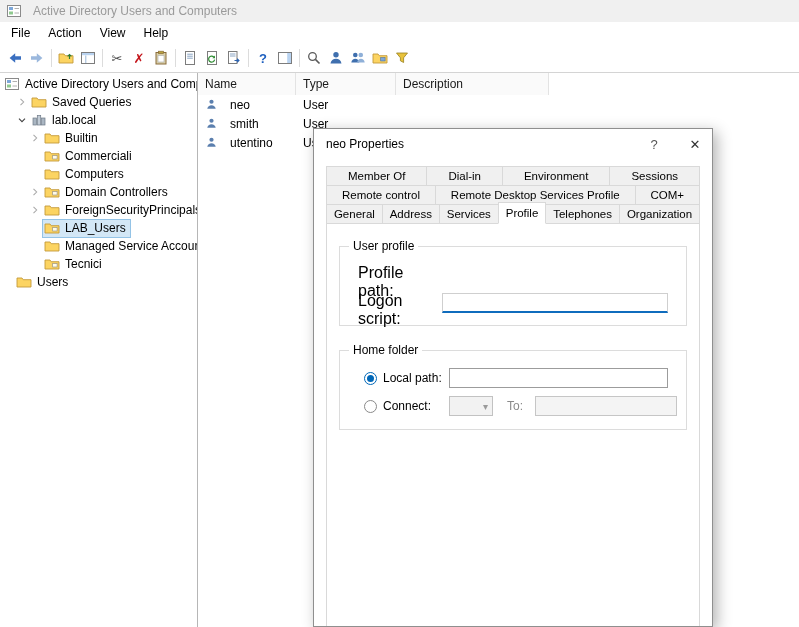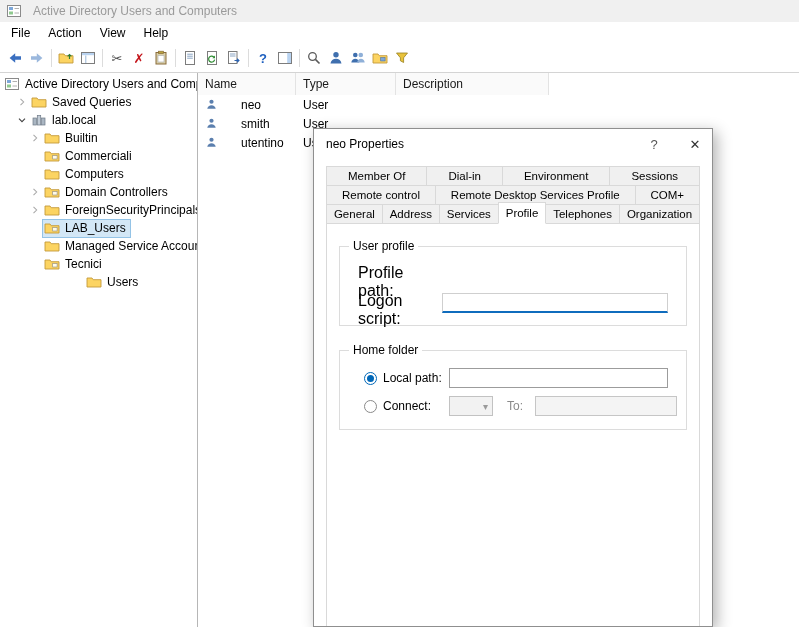--- a/index.html
+++ b/index.html
@@ -28,21 +28,21 @@
   .titem { display:inline-flex; align-items:center; padding:1px 4px 1px 1px; border:1px solid transparent; }
   .titem.selected { background:#d3e7f6; border:1px solid #94c3e6; }
   .ticon { width:17px; height:15px; flex:none; display:inline-flex; align-items:center; margin-right:4px; }
   .tlabel { font-size:12px; }
   .list { flex:1; position:relative; overflow:hidden; }
   .list-header { display:flex; height:22px; align-items:center; }
   .hcol { height:100%; display:flex; align-items:center; padding-left:7px; border-right:1px solid #e3e3e3;
     background:#fafafa; color:#1a1a1a; flex:none; overflow:hidden; white-space:nowrap; }
   .hfill { flex:1; height:100%; }
   .lrow { display:flex; height:19px; align-items:center; }
-  .lcell { padding-left:7px; flex:none; overflow:hidden; white-space:nowrap; display:flex; align-items:center; gap:22px; }
+  .lcell { padding-left:7px; flex:none; overflow:hidden; white-space:nowrap; display:flex; align-items:center; gap:11px; }
   .licon { width:14px; height:14px; display:inline-flex; align-items:center; flex:none; }
   
   .dialog { position:absolute; left:313px; top:128px; width:400px; height:499px; background:#fff;
     border:1px solid #8f8f8f; box-shadow:4px 4px 14px rgba(0,0,0,.30); z-index:10; overflow:hidden; }
   .dialog-titlebar { height:30px; display:flex; align-items:center; padding-left:12px; position:relative; }
   .dlg-btn { position:absolute; top:0; height:30px; display:flex; align-items:center; justify-content:center;
     color:#333; cursor:default; }
   .dlg-help { right:43px; width:30px; font-size:13px; color:#555; }
   .dlg-close { right:0; width:34px; font-size:13px; }
   .tabs { position:absolute; top:37px; left:12px; right:12px; z-index:2; }
@@ -350,21 +350,21 @@
         <span class="titem">
           <span class="ticon">
             <svg width="16" height="16" viewBox="0 0 16 16" aria-hidden="true">
               <path d="M1 4h5l1.2 1.7H15v7.3H1z" fill="#fcd462" stroke="#c49a3a" stroke-width=".9"></path>
               <rect x="8.7" y="7.6" width="4.4" height="3.4" fill="#fffbe9" stroke="#8a8a8a" stroke-width=".6"></rect>
             </svg>
           </span>
           <span class="tlabel">Tecnici</span>
         </span>
       </div>
-      <div class="tree-row" style="padding-left: 28px; gap: 42px;">
+      <div class="tree-row" style="">
         <span class="chev"></span>
         <span class="titem">
           <span class="ticon">
             <svg width="16" height="16" viewBox="0 0 16 16" aria-hidden="true">
               <path d="M1 4h5l1.2 1.7H15v7.3H1z" fill="#fcd462" stroke="#c49a3a" stroke-width=".9"></path>
             </svg>
           </span>
           <span class="tlabel">Users</span>
         </span>
       </div>

